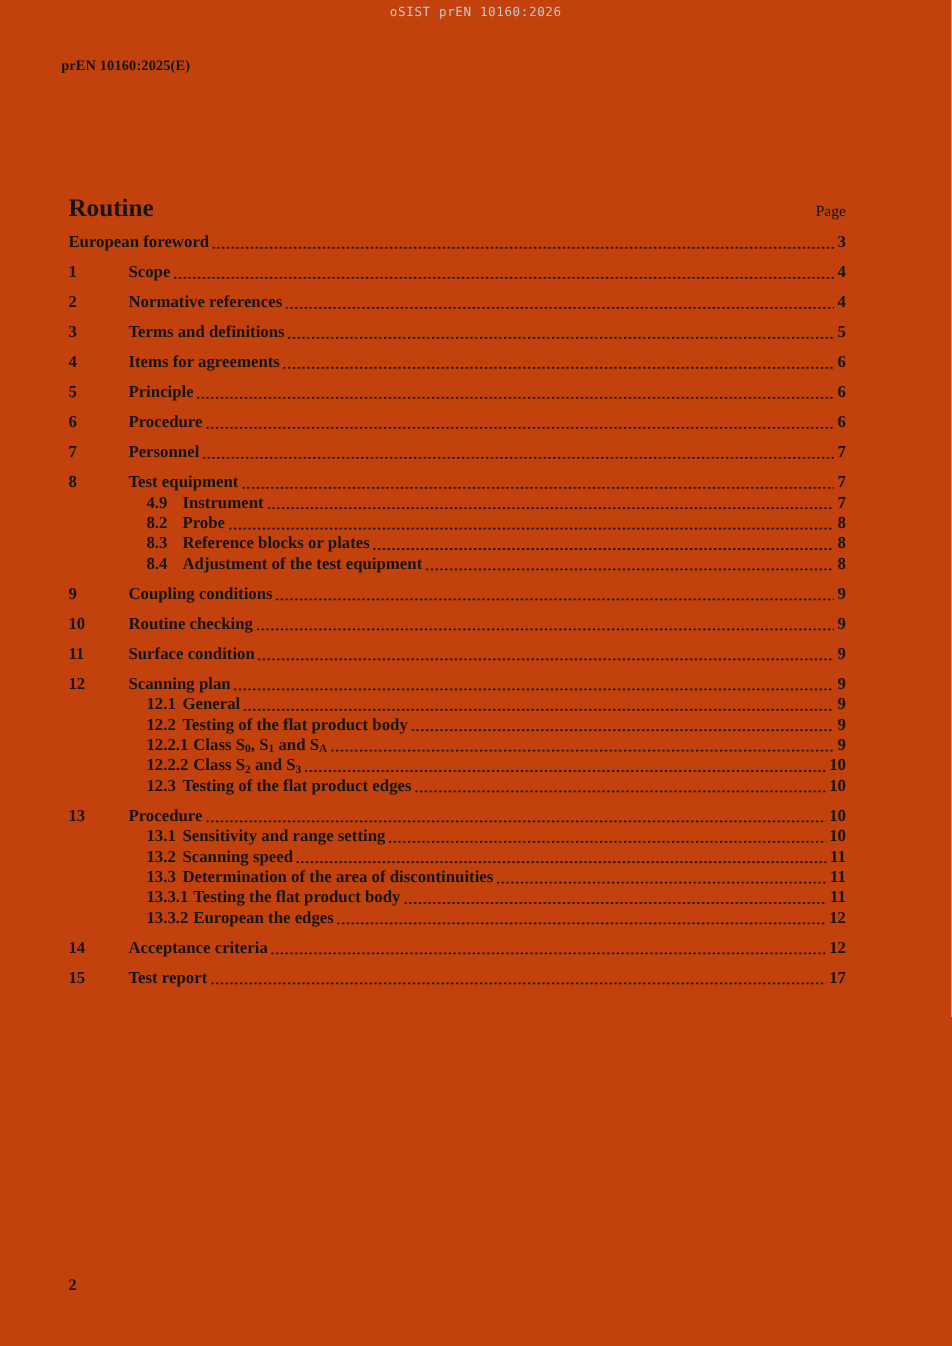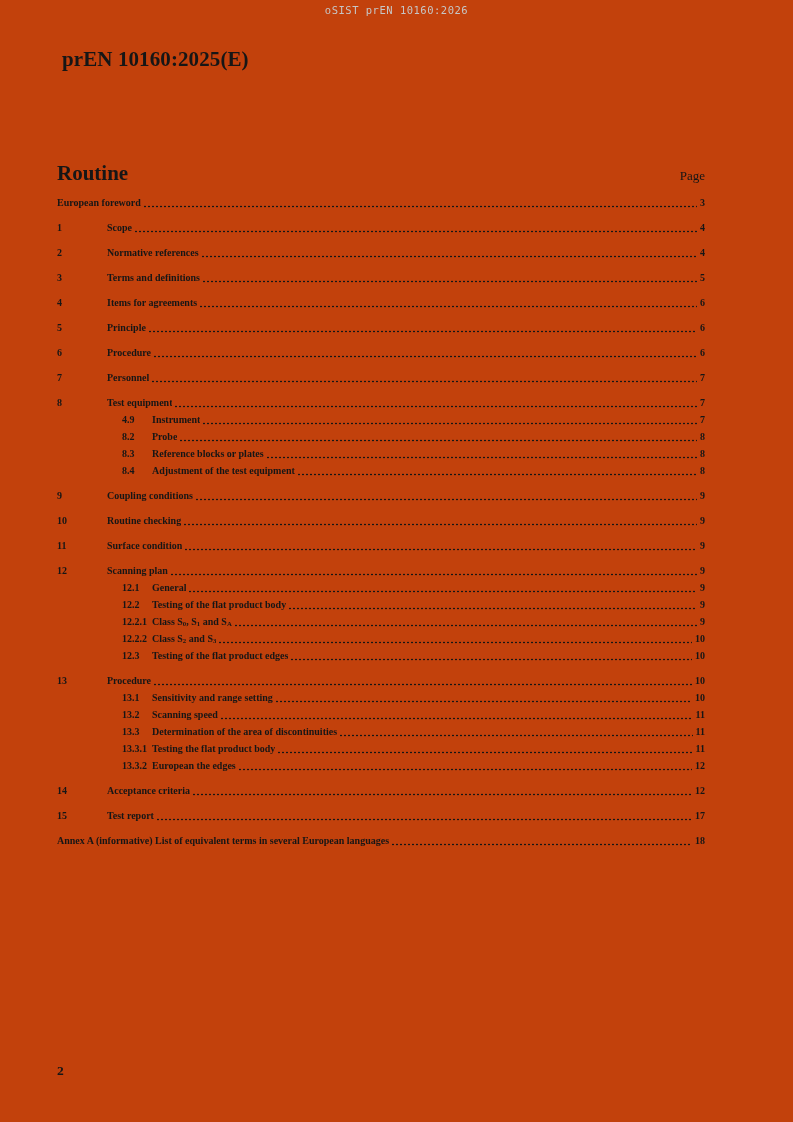--- a/index.html
+++ b/index.html
@@ -23,22 +23,22 @@
     text-align: center;
     font-family: "DejaVu Sans Mono", monospace;
     font-size: 10.5px;
     letter-spacing: 0.5px;
     color: #c6c6c6;
   }
 
   .doc-ref {
     position: absolute;
     top: 47px;
-    left: 62px;
-    font-size: 21px;
+    left: 51px;
+    font-size: 12px;
     font-weight: bold;
     letter-spacing: 0.1px;
     text-align: center;
   }
 
   .content {
     position: absolute;
     left: 57px;
     top: 161px;
     width: 648px;
@@ -55,21 +55,21 @@
     font-weight: bold;
   }
   .page-label {
     font-size: 13px;
     padding-bottom: 2px;
   }
 
   .toc-row {
     display: flex;
     align-items: baseline;
-    font-size: 10px;
+    font-size: 14px;
     font-weight: bold;
     line-height: 17px;
     white-space: nowrap;
   }
   .toc-row.level-0 { margin-top: 8px; }
 
   .toc-num { flex: 0 0 auto; min-width: 50px; padding-right: 4px; }
   .level-1 .toc-num { margin-left: 65px; min-width: 30px; }
 
   .toc-title { flex: 0 1 auto; overflow: hidden; }
@@ -292,24 +292,18 @@
     <span class="toc-title">Acceptance criteria</span>
     <span class="toc-leader"></span>
     <span class="toc-page">12</span>
   </div>
         <div class="toc-row level-0">
     <span class="toc-num">15</span>
     <span class="toc-title">Test report</span>
     <span class="toc-leader"></span>
     <span class="toc-page">17</span>
   </div>
-        <div class="toc-row level-0">
-
-    <span class="toc-title">Annex A (informative)  List of equivalent terms in several European languages</span>
-    <span class="toc-leader"></span>
-    <span class="toc-page">18</span>
-  </div>
       </div>
   </div>
 
   <div class="footer-page">2</div>
 
 </div>
 
 </body></html>

